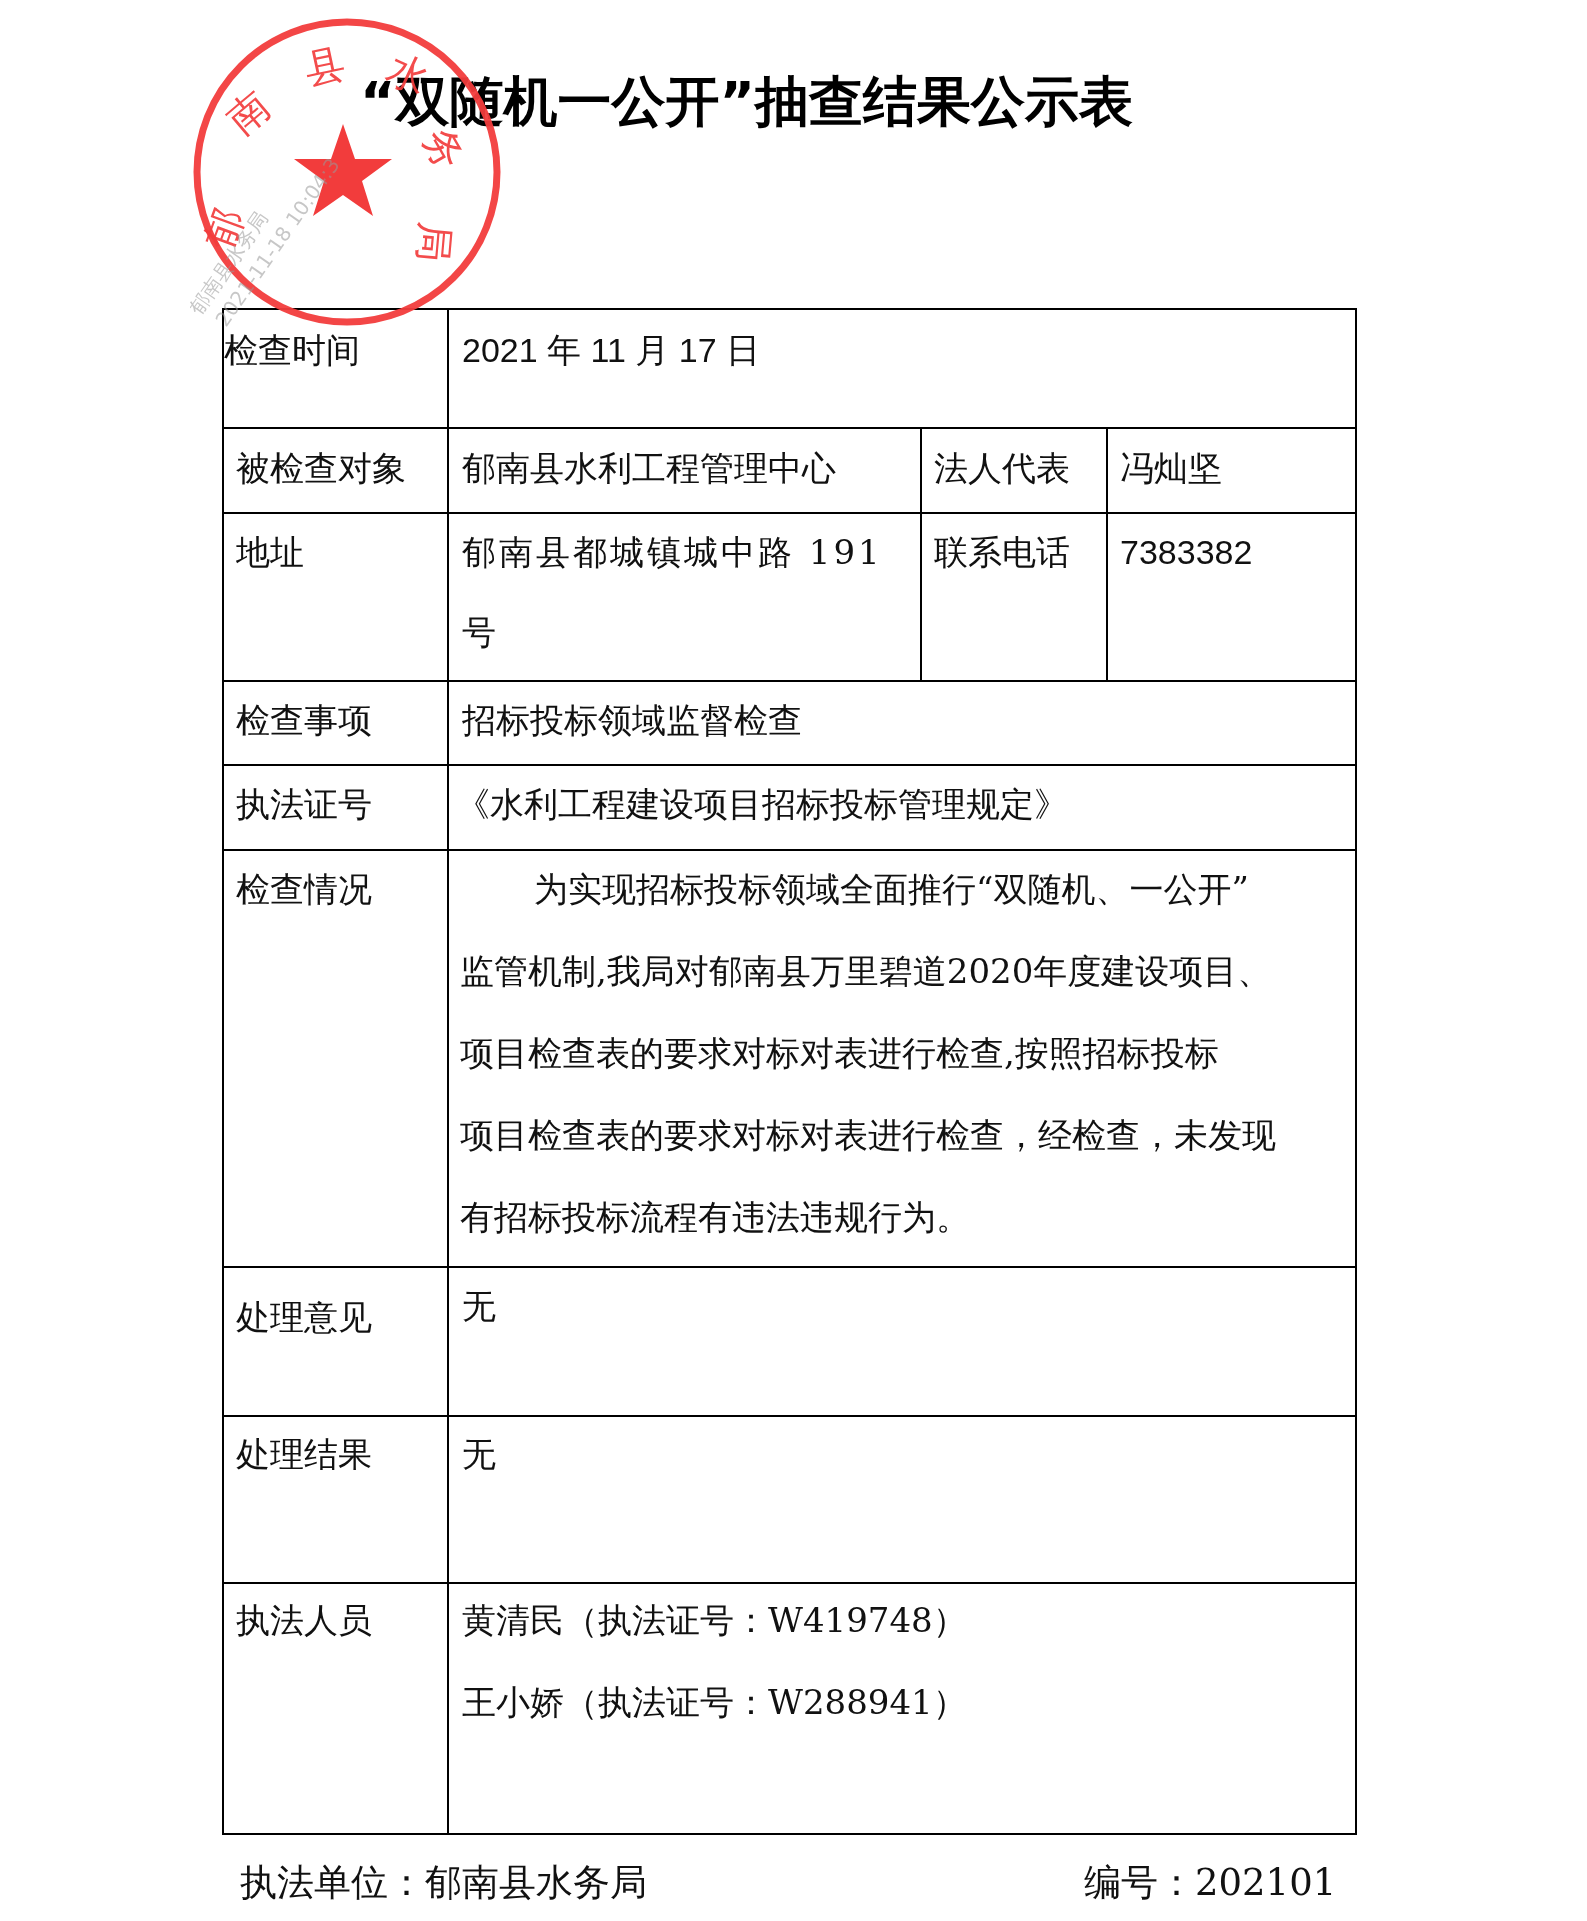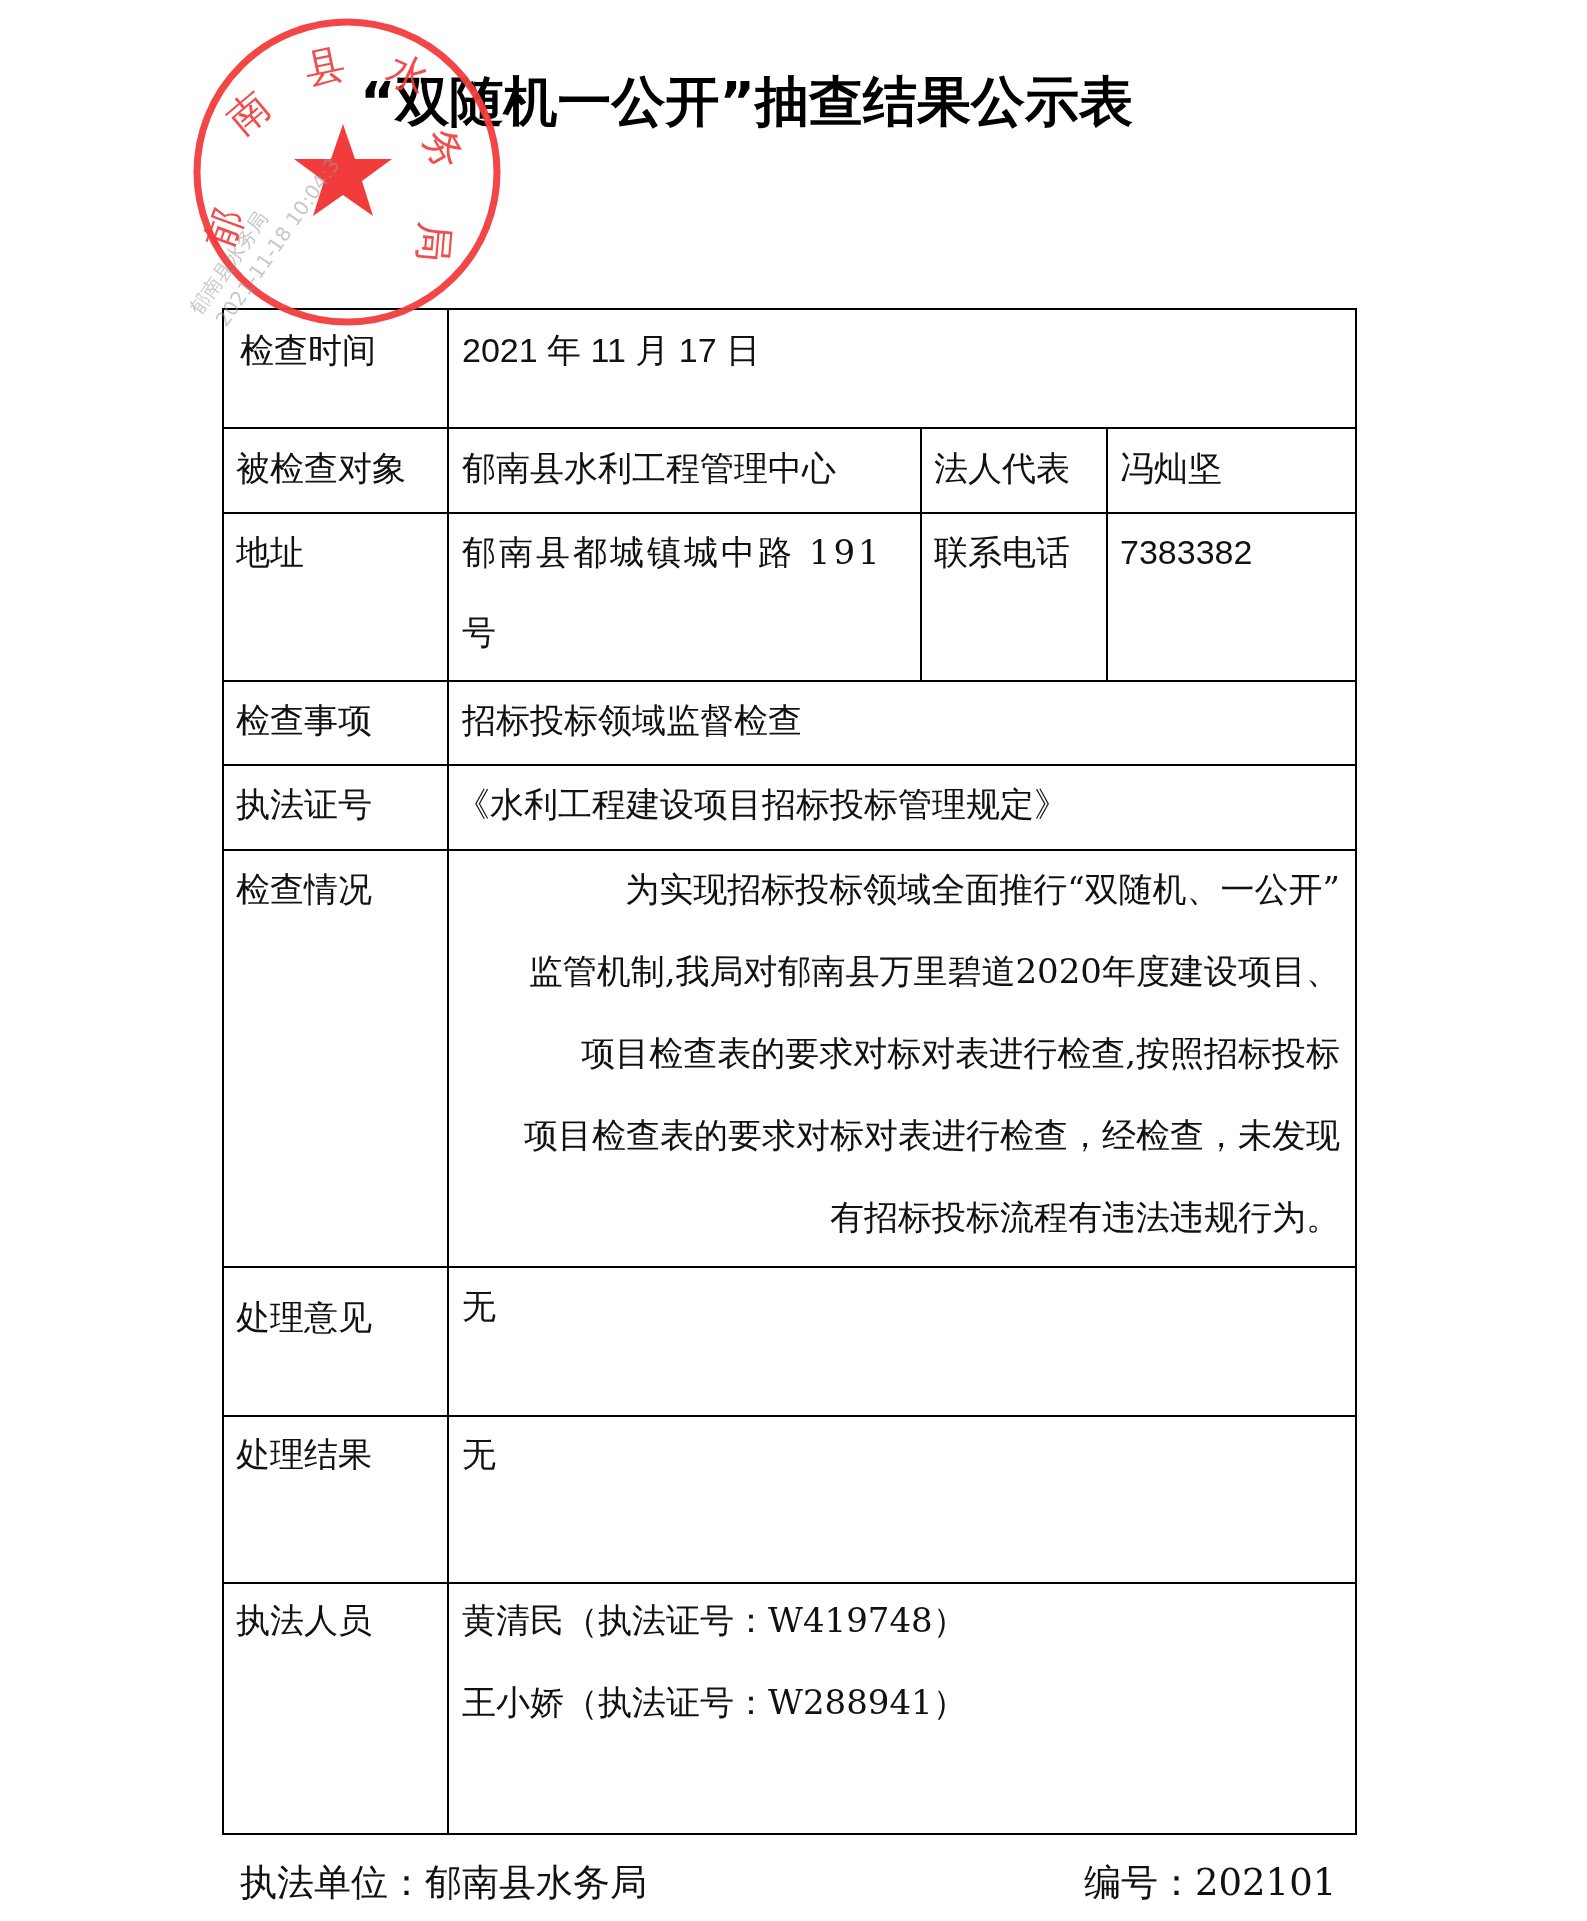--- a/index.html
+++ b/index.html
@@ -8,21 +8,21 @@
   .title { position:absolute; left:360px; top:66px; width:900px; text-align:left;
            font-family:"DejaVu Sans","Liberation Sans",sans-serif; font-weight:bold;
            font-size:54px; letter-spacing:0px; white-space:nowrap; color:#000; }
   .tbl { position:absolute; left:222px; top:308px; width:1135px; height:1527px;
          border:2px solid #000; box-sizing:border-box; }
   .hline { position:absolute; left:0; height:2px; background:#000; }
   .vline { position:absolute; width:2px; background:#000; }
   .cell { position:absolute; font-size:34px; line-height:40px; white-space:nowrap; }
   .num { font-family:Liberation Sans, sans-serif; }
   .para { position:absolute; left:236px; top:10px; width:880px; font-size:34px;
-          line-height:82px; white-space:normal;text-align:right; }
+          line-height:82px; white-space:normal; }
   .para .ln { display:block; white-space:nowrap; }
   .footer { position:absolute; top:1858px; font-size:37px; white-space:nowrap; }
   .stamp { position:absolute; left:190px; top:16px; width:316px; height:312px; pointer-events:none; }
 </style>
 </head>
 <body>
 
 <div class="title">“双随机一公开”抽查结果公示表</div>
 
 <div class="tbl">
@@ -33,21 +33,21 @@
   <div class="hline" style="top:454px;width:1131px;"></div>
   <div class="hline" style="top:539px;width:1131px;"></div>
   <div class="hline" style="top:956px;width:1131px;"></div>
   <div class="hline" style="top:1105px;width:1131px;"></div>
   <div class="hline" style="top:1272px;width:1131px;"></div>
 
   <div class="vline" style="left:223px;top:0;height:1523px;"></div>
   <div class="vline" style="left:696px;top:117px;height:255px;"></div>
   <div class="vline" style="left:882px;top:117px;height:255px;"></div>
 
-  <div class="cell" style="left:16px;top:20px;text-align:right;">检查时间</div>
+  <div class="cell" style="left:0;top:20px;text-align:right;">检查时间</div>
   <div class="cell num" style="left:238px;top:20px;">2021 年 11 月 17 日</div>
 
   <div class="cell" style="left:12px;top:138px;">被检查对象</div>
   <div class="cell" style="left:238px;top:138px;">郁南县水利工程管理中心</div>
   <div class="cell" style="left:710px;top:138px;">法人代表</div>
   <div class="cell" style="left:896px;top:138px;">冯灿坚</div>
 
   <div class="cell" style="left:12px;top:222px;">地址</div>
   <div class="cell" style="left:238px;top:222px;letter-spacing:3px;">郁南县都城镇城中路 191</div>
   <div class="cell" style="left:238px;top:302px;">号</div>

